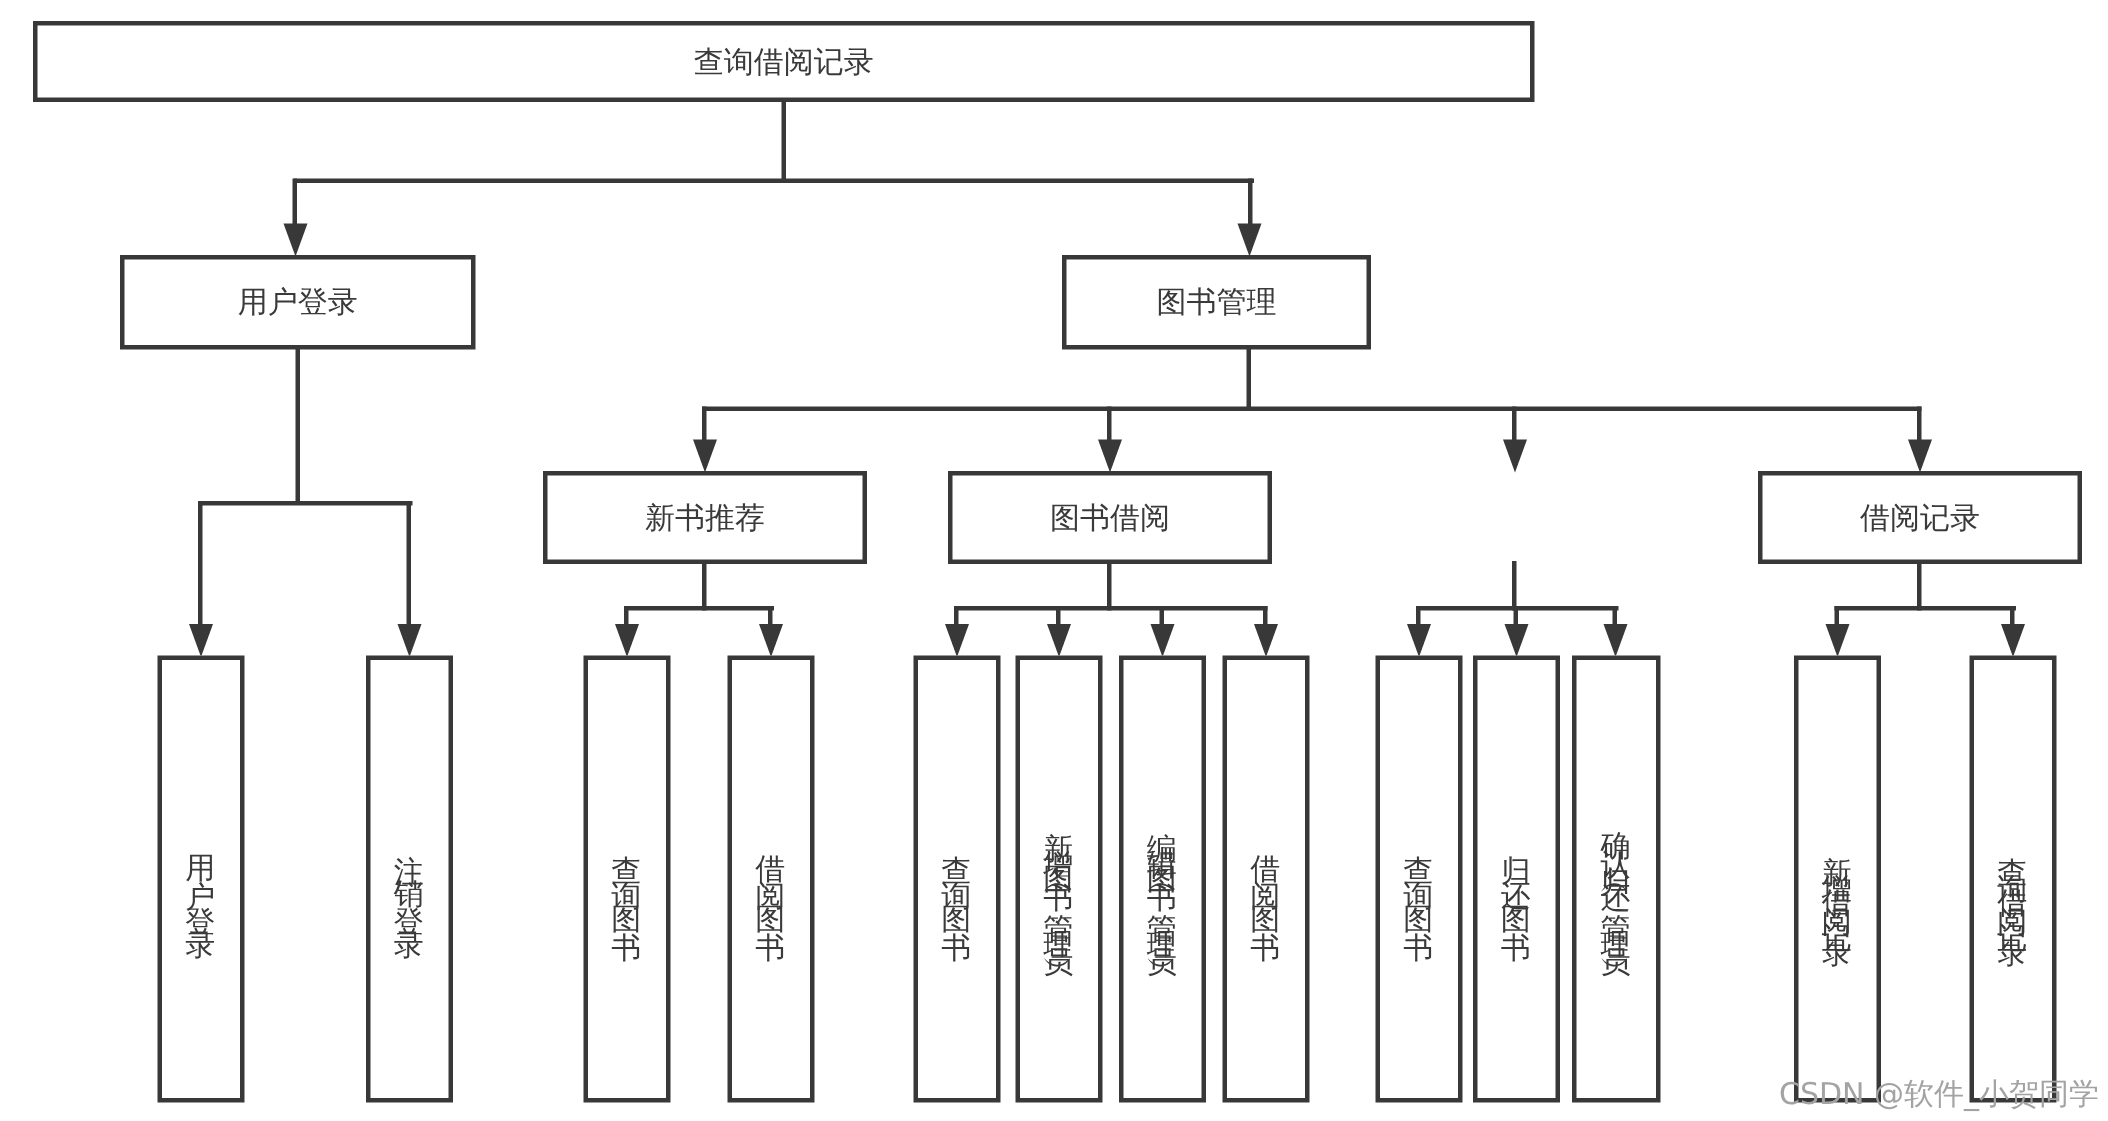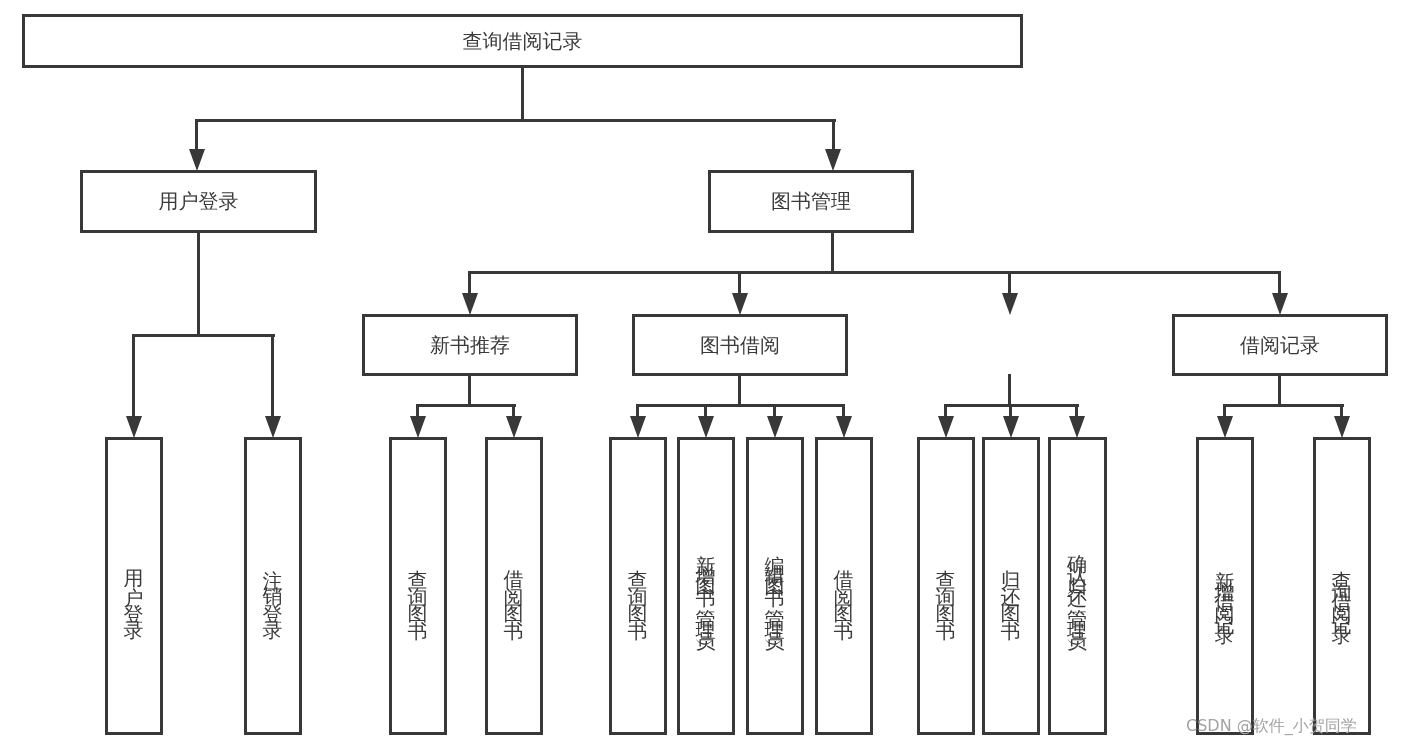--- a/index.html
+++ b/index.html
@@ -30,21 +30,21 @@
   .hline{position:absolute;height:3px;background:var(--line,#383838);}
   .vline{position:absolute;width:3px;background:var(--line,#383838);}
   .arrow{
     position:absolute;width:0;height:0;
     border-left:8px solid transparent;
     border-right:8px solid transparent;
     border-top:22px solid var(--line,#383838);
   }
   .watermark{
     position:absolute;left:1186px;top:716px;
-    font-size:16px;color:var(--watermark,#a3a3a3);
+    font-size:20px;color:var(--watermark,#a3a3a3);
     white-space:nowrap;
   }
 </style>
 </head>
 <body>
 
 <div class="canvas">
 
   <div class="box" style="left:22px;top:14px;width:1001px;height:54px;">查询借阅记录</div>
 

